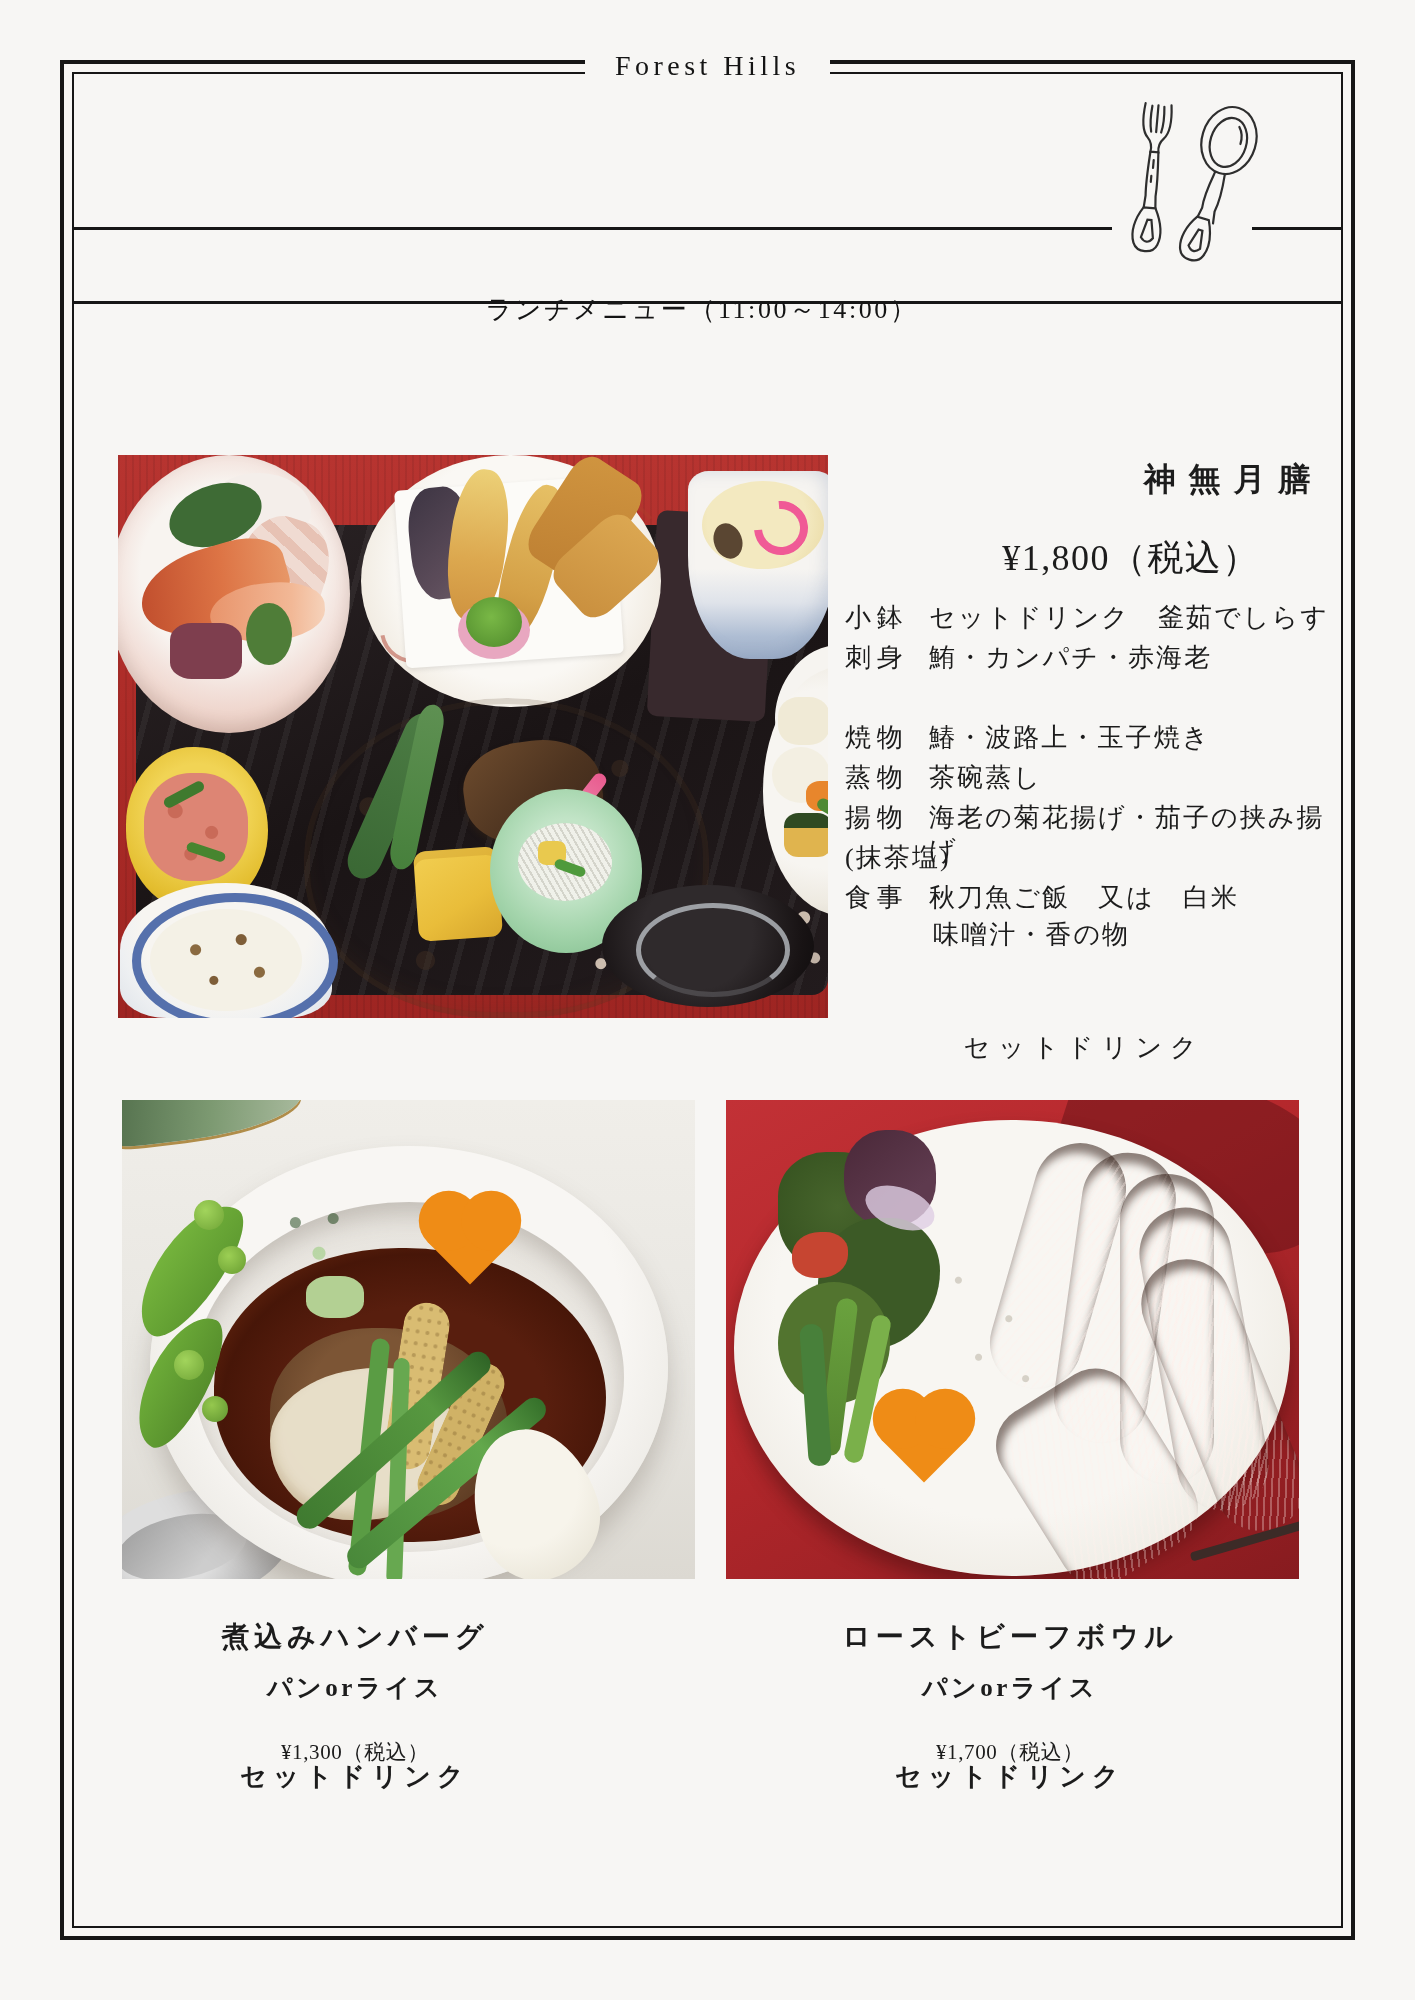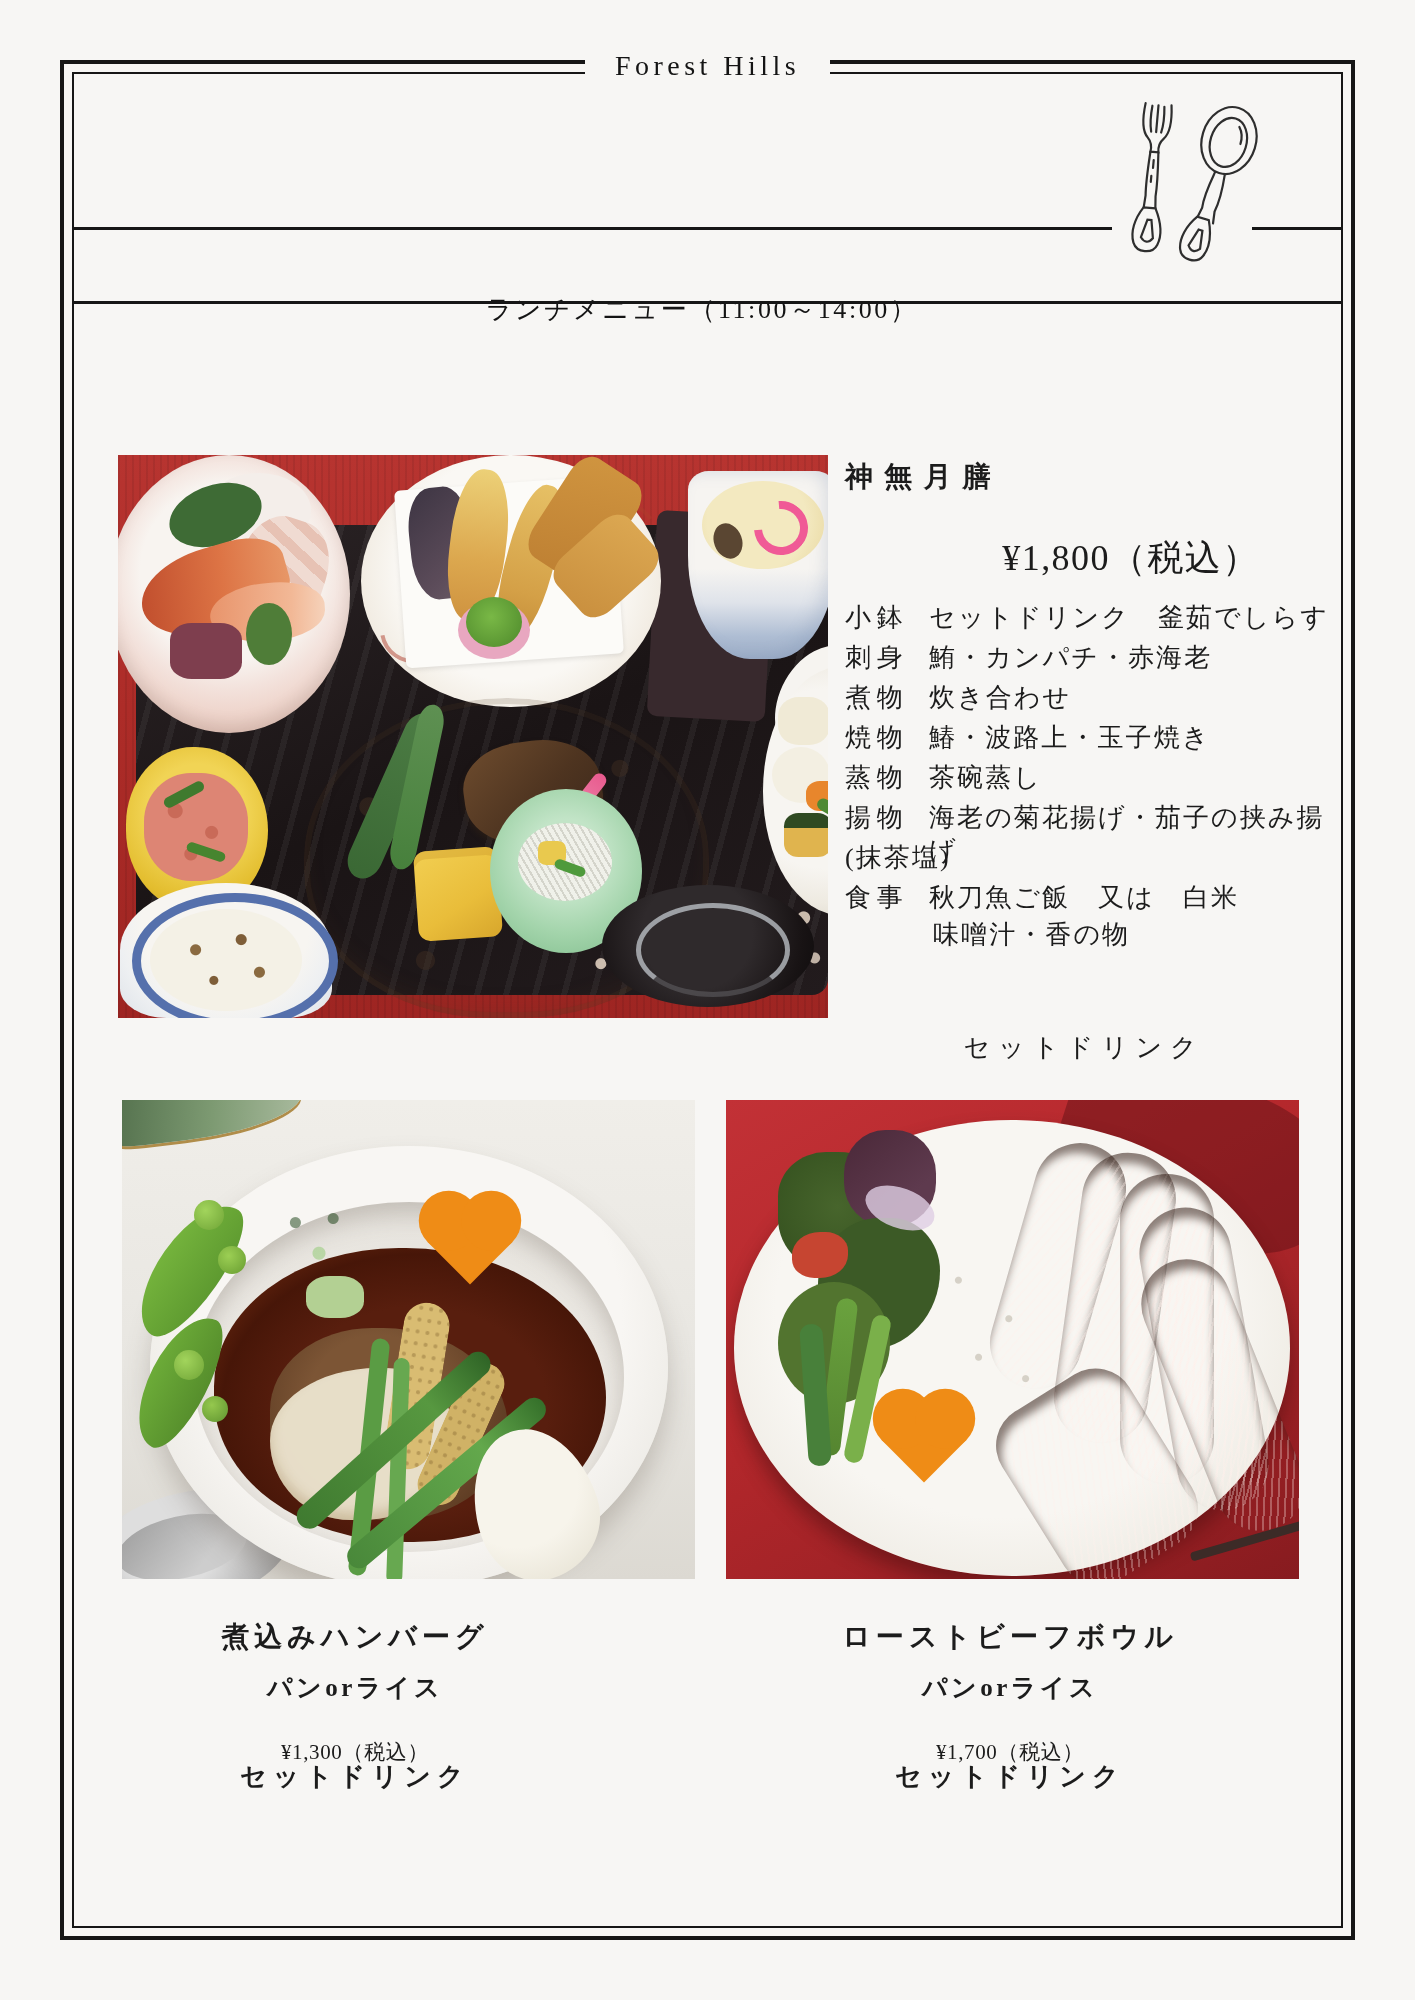--- a/index.html
+++ b/index.html
@@ -15,22 +15,22 @@
   .brand span{background:#f7f6f4;padding:0 30px;font-size:28px;letter-spacing:0.16em;color:#141414;}
   .title{position:absolute;left:0;top:118px;width:1415px;text-align:center;font-size:65px;
          letter-spacing:0.21em;color:#141414;z-index:2;}
   .rule{position:absolute;background:#161616;height:3px;z-index:1;}
   .rule1a{left:72px;top:227px;width:1040px;}
   .rule1b{left:1252px;top:227px;width:91px;}
   .rule2{left:72px;top:301px;width:1271px;}
   .subtitle{position:absolute;left:0;top:256px;width:1404px;text-align:center;font-size:26px;
             letter-spacing:0.1em;color:#141414;margin-top:36px;}
   .utensils{position:absolute;left:1112px;top:96px;width:148px;height:198px;z-index:3;}
-  .set-name{position:absolute;left:845px;top:458px;width:478px;text-align:left;
-            font-size:28px;font-weight:700;letter-spacing:0.4em;}
+  .set-name{position:absolute;left:845px;top:458px;width:478px;text-align:right;
+            font-size:32px;font-weight:700;letter-spacing:0.4em;}
   .set-price{position:absolute;left:892px;top:534px;width:478px;text-align:center;
              font-size:36px;letter-spacing:0.04em;}
   .menu-row{position:absolute;left:845px;width:494px;display:flex;font-size:26px;line-height:33px;}
   .row-label{width:84px;letter-spacing:0.22em;flex:none;}
   .row-value{letter-spacing:0.08em;}
   .note-right{padding-right:28px;box-sizing:border-box;}
   .cont-row{padding-left:88px;box-sizing:border-box;}
   .set-note{position:absolute;left:845px;top:1030px;width:478px;text-align:center;
             font-size:26px;letter-spacing:0.3em;}
 
@@ -380,24 +380,20 @@
   <div class="set-price">¥1,800（税込）</div>
 
   <div class="menu-row" style="top:601px">
     <span class="row-label">小鉢</span>
     <span class="row-value">セットドリンク　釜茹でしらす</span>
   </div>
   <div class="menu-row" style="top:641px">
     <span class="row-label">刺身</span>
     <span class="row-value">鮪・カンパチ・赤海老</span>
   </div>
-  <div class="menu-row" style="top:681px">
-    <span class="row-label">煮物</span>
-    <span class="row-value">炊き合わせ</span>
-  </div>
   <div class="menu-row" style="top:721px">
     <span class="row-label">焼物</span>
     <span class="row-value">鰆・波路上・玉子焼き</span>
   </div>
   <div class="menu-row" style="top:761px">
     <span class="row-label">蒸物</span>
     <span class="row-value">茶碗蒸し</span>
   </div>
   <div class="menu-row" style="top:801px">
     <span class="row-label">揚物</span>

